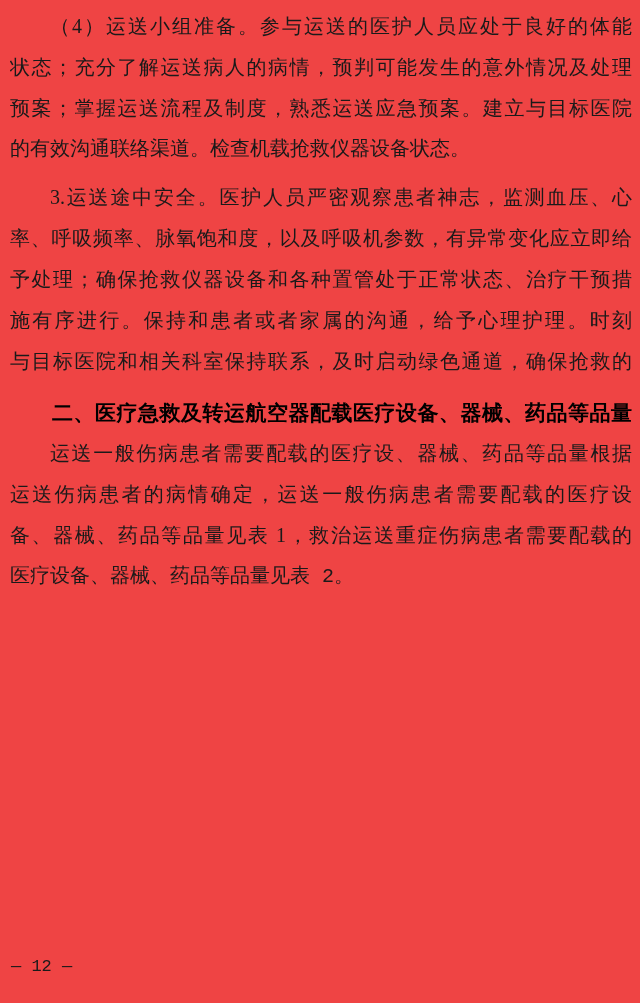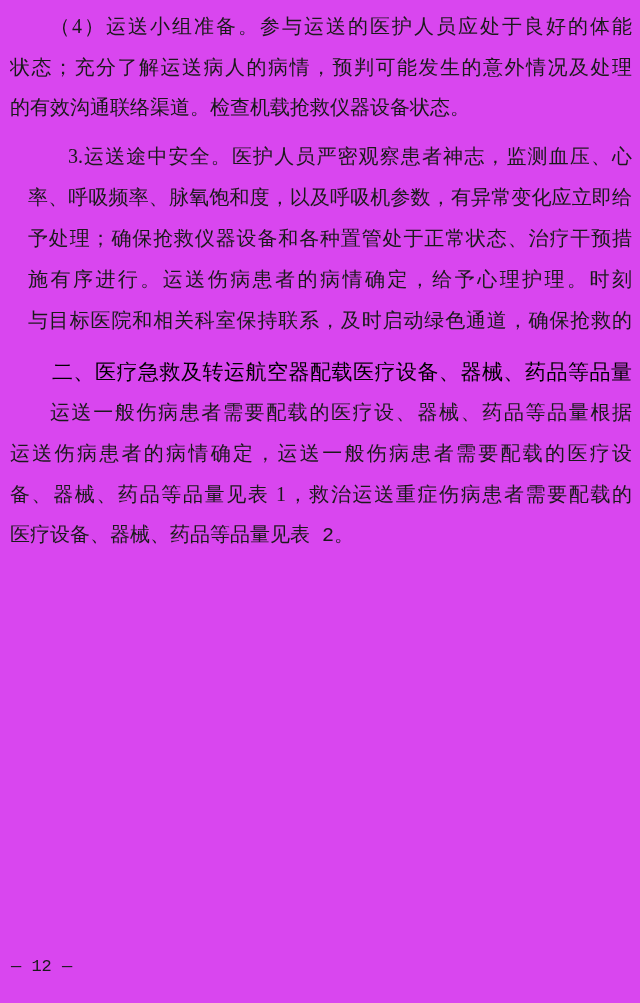--- a/index.html
+++ b/index.html
@@ -4,57 +4,56 @@
 <style>
   html, body {
     margin: 0;
     padding: 0;
     background: #ffffff;
   }
   .page {
     position: relative;
     width: 640px;
     height: 1003px;
-    background: #d946ef;
+    background: #ef4444;
     overflow: hidden;
   }
   .content {
     position: absolute;
     top: 6px;
     left: 10px;
     width: 622px;
   }
   .para {
     margin: 0;
     padding: 0;
   }
   .para-2 {
     margin-top: 7px;
-    margin-left: 18px;
   }
   .line {
     font-family: "Liberation Serif", "DejaVu Serif", serif;
     font-size: 20px;
     line-height: 41px;
     color: #1a1a1a;
     text-align: justify;
     text-align-last: justify;
     overflow: hidden;
   }
   .line.end {
     text-align-last: left;
     font-family: Liberation Mono, monospace;
   }
   .line.indent {
     text-indent: 2em;
   }
   .heading {
     margin: 10px 0 0 0;
     font-family: "Liberation Sans", "DejaVu Sans", sans-serif;
-    font-weight: 400;
+    font-weight: 700;
     font-size: 21px;
     line-height: 41px;
     color: #000000;
     text-align: justify;
     text-align-last: justify;
     text-indent: 2em;
     overflow: hidden;
   }
   .page-number {
     position: absolute;
@@ -69,28 +68,29 @@
 </style>
 </head>
 <body>
 
 <div class="page">
   <div class="content">
 
     <div class="para">
       <div class="line indent">（4）运送小组准备。参与运送的医护人员应处于良好的体能</div>
       <div class="line">状态；充分了解运送病人的病情，预判可能发生的意外情况及处理</div>
+      <div class="line">预案；掌握运送流程及制度，熟悉运送应急预案。建立与目标医院</div>
       <div class="line end">的有效沟通联络渠道。检查机载抢救仪器设备状态。</div>
     </div>
 
     <div class="para para-2">
       <div class="line indent">3.运送途中安全。医护人员严密观察患者神志，监测血压、心</div>
       <div class="line">率、呼吸频率、脉氧饱和度，以及呼吸机参数，有异常变化应立即给</div>
       <div class="line">予处理；确保抢救仪器设备和各种置管处于正常状态、治疗干预措</div>
-      <div class="line">施有序进行。运送伤病患者的病情确定，给予心理护理。时刻</div>
+      <div class="line">施有序进行。保持和患者或者家属的沟通，给予心理护理。时刻</div>
       <div class="line">与目标医院和相关科室保持联系，及时启动绿色通道，确保抢救的</div>
     </div>
 
     <h2 class="heading">二、医疗急救及转运航空器配载医疗设备、器械、药品等品量</h2>
 
     <div class="para">
       <div class="line indent">运送一般伤病患者需要配载的医疗设、器械、药品等品量根据</div>
       <div class="line">运送伤病患者的病情确定，运送一般伤病患者需要配载的医疗设</div>
       <div class="line">备、器械、药品等品量见表 1，救治运送重症伤病患者需要配载的</div>
       <div class="line end">医疗设备、器械、药品等品量见表 2。</div>

